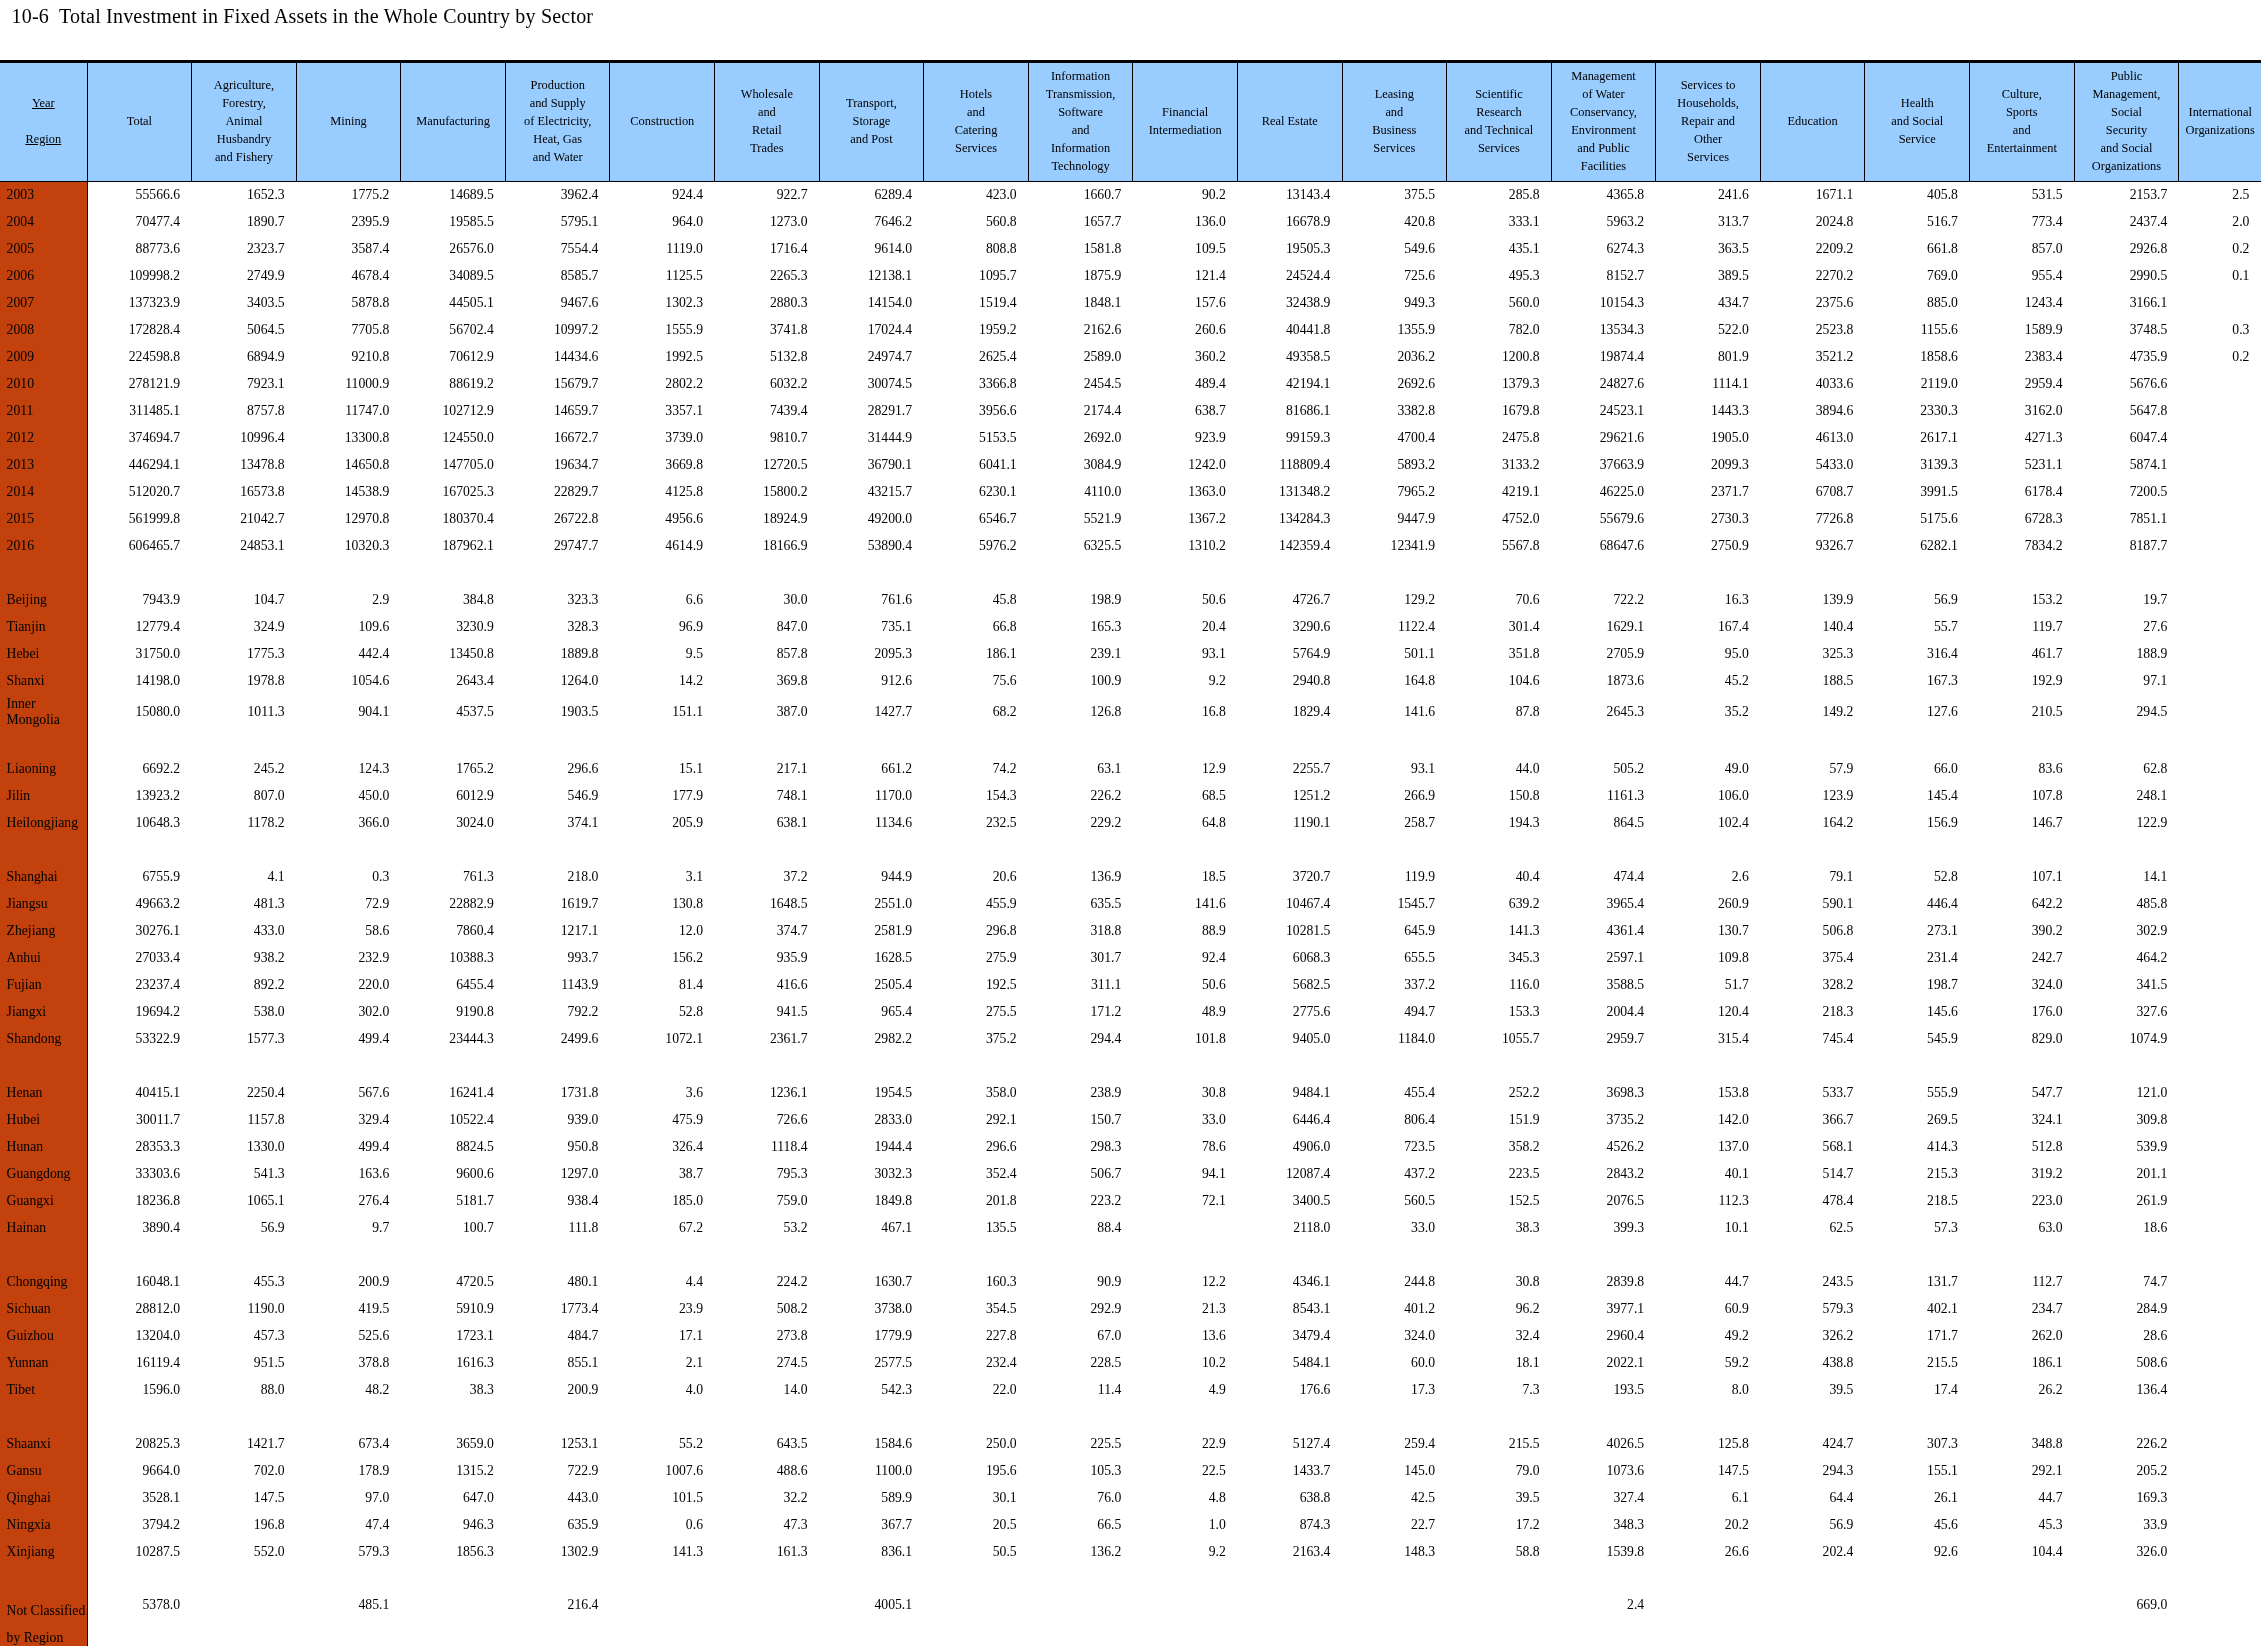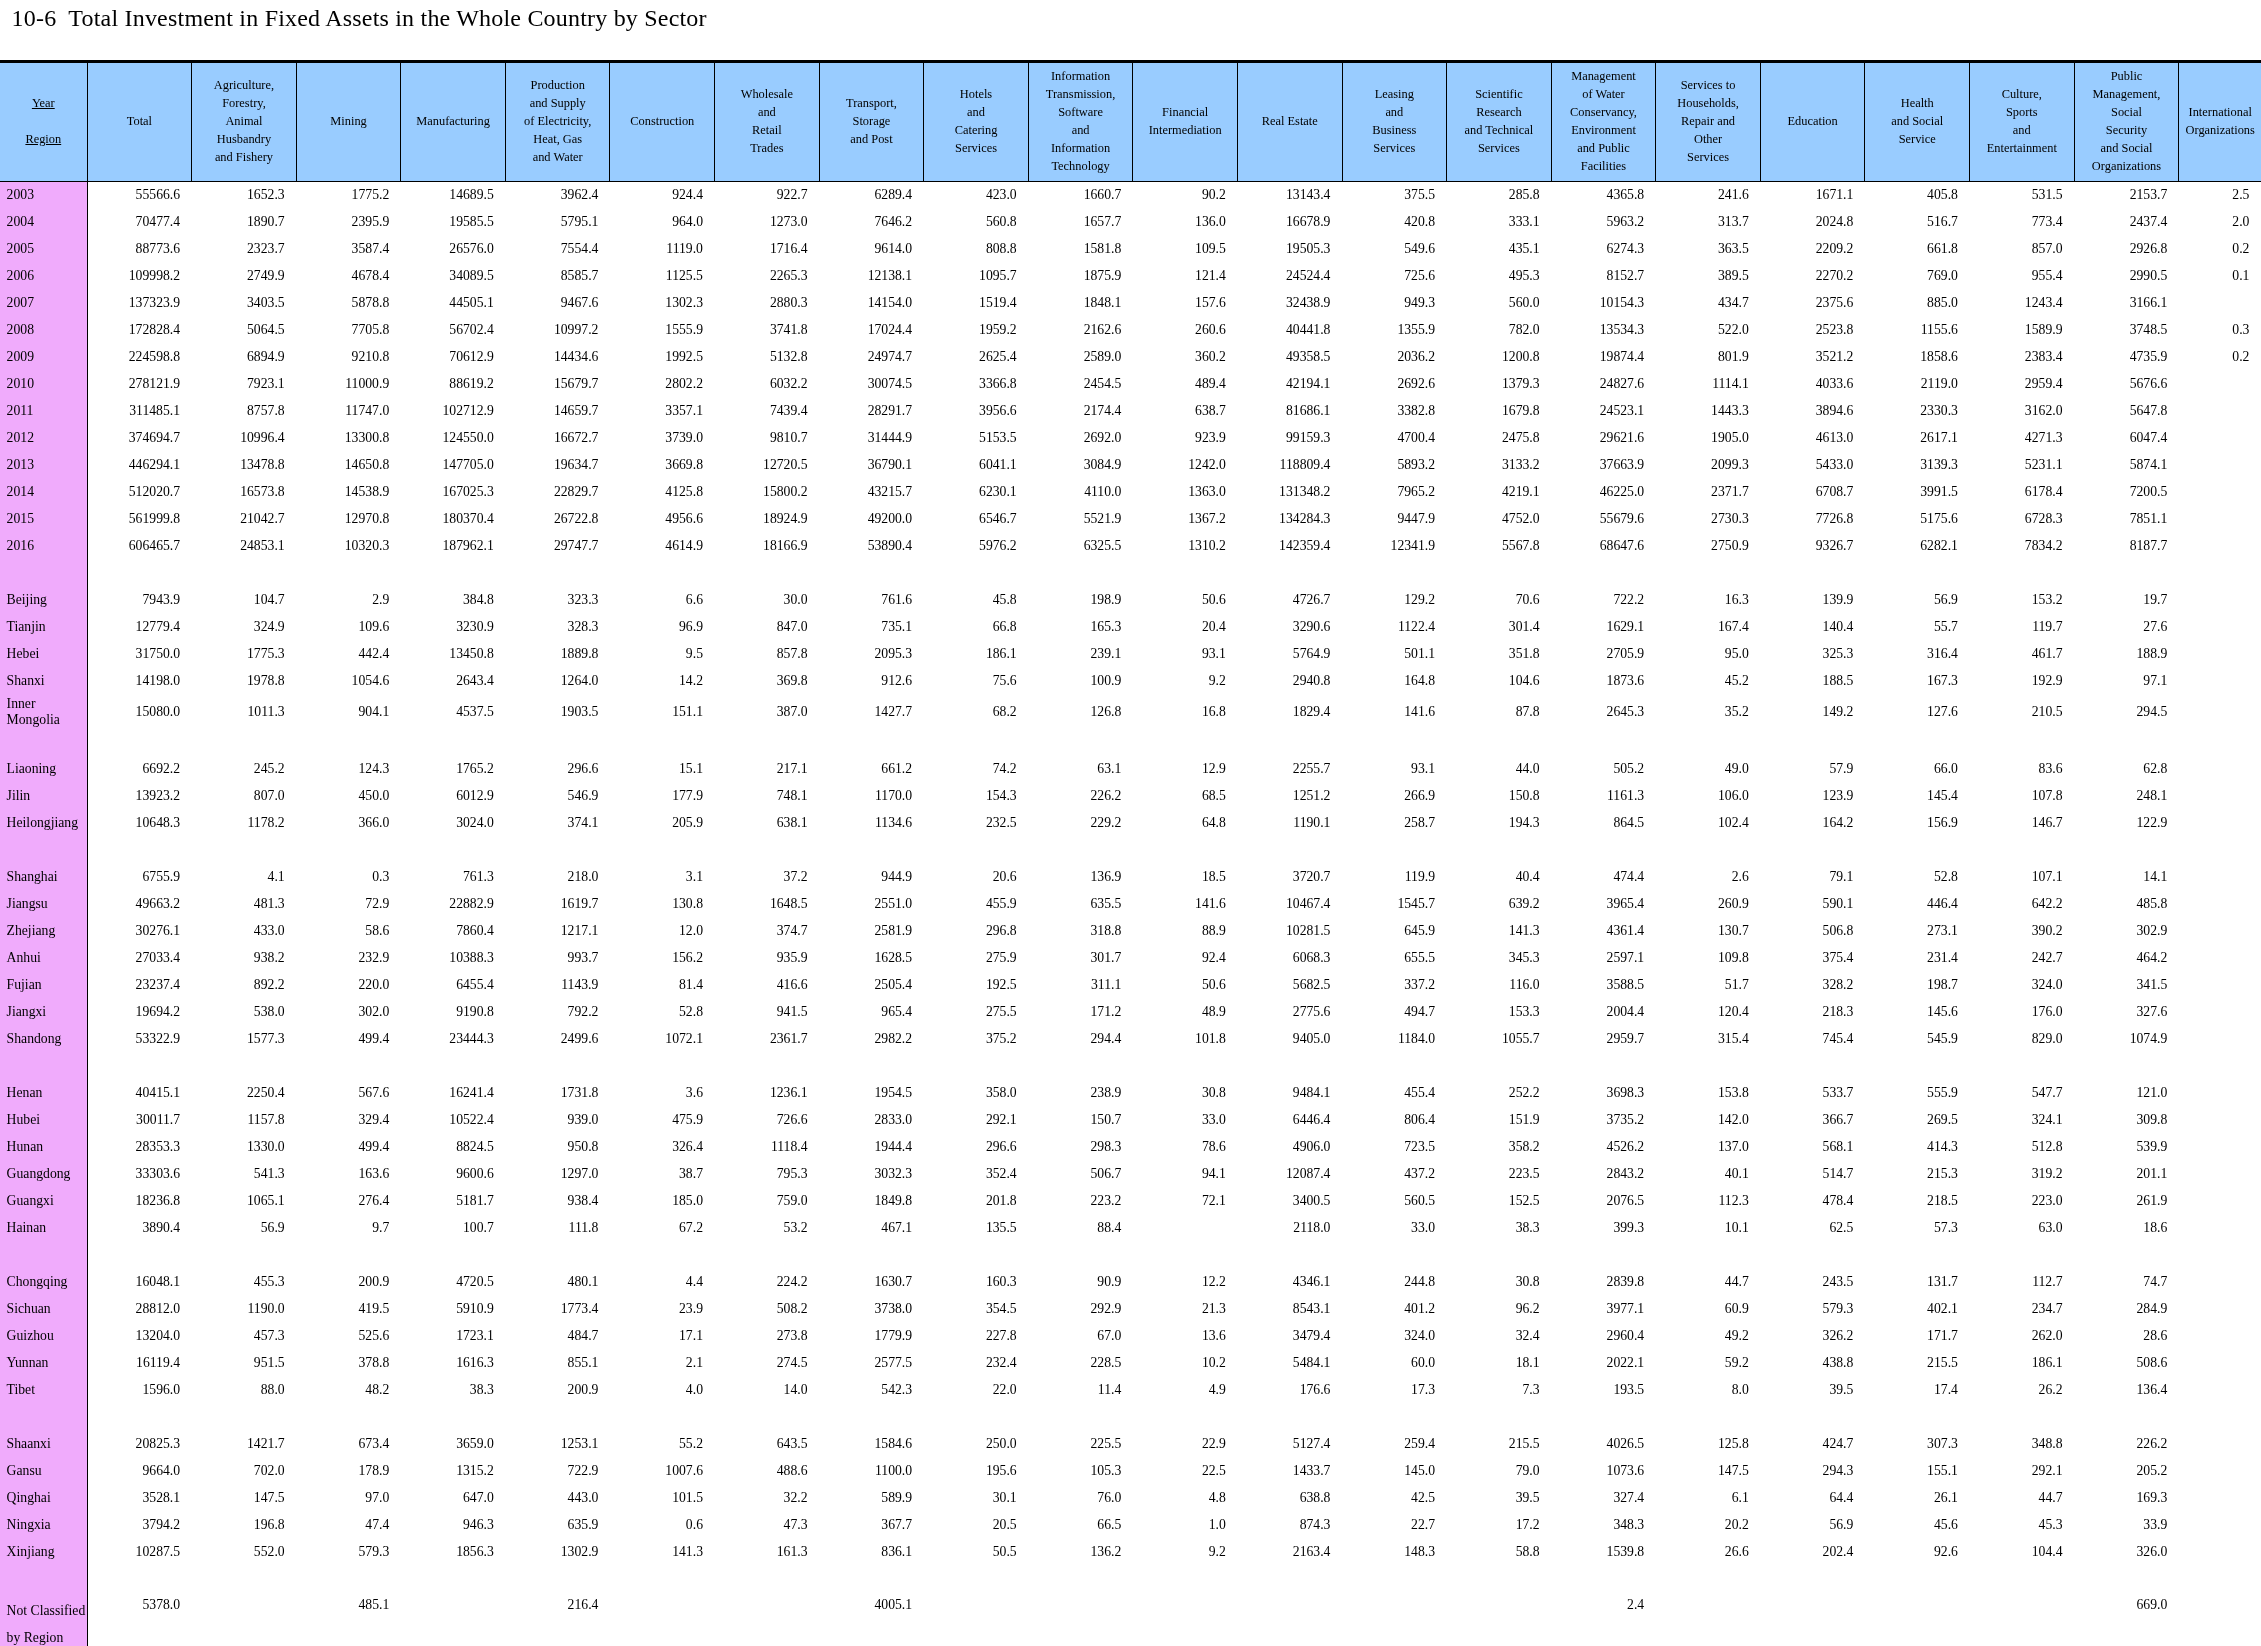--- a/index.html
+++ b/index.html
@@ -1,29 +1,29 @@
 <!DOCTYPE html>
 <html style="font-size:13.3px"><head>
 <meta charset="utf-8">
 <style>
   html,body { margin:0; padding:0; background:#ffffff; }
   body { width:2261px; height:1646px; position:relative; font-family:"Liberation Serif", serif; color:#000; }
-  .title { position:absolute; top:5px; left:11.6px; font-size:24px; letter-spacing:0.2px; white-space:pre; }
+  .title { position:absolute; top:5px; left:11.6px; font-size:20px; letter-spacing:0.2px; white-space:pre; }
   .unit-note { position:absolute; top:36px; right:5px; font-size:14px;margin-top:28px; }
   table.grid { position:absolute; top:60px; left:0; width:2261px; table-layout:fixed;
                border-collapse:collapse; border-top:3.3px solid #000; border-bottom:5px solid #000; }
   thead tr { height:120px; }
   thead th { background:#99CCFF; border-left:0.8px solid #000; border-bottom:1.7px solid #000;
              font-weight:normal; font-size:12.4px; line-height:1.45; text-align:center;
              vertical-align:middle; white-space:pre-line; padding:1.7px 0.8px; overflow:hidden; }
   thead th:first-child { border-left:none; }
   thead th.corner { width:85px;text-decoration:underline; }
   thead th.col-intl { width:80px; }
   tbody tr { height:27px; }
-  tbody th.rowlabel { background:#f0abfc; border-right:0.8px solid #000; font-weight:normal;
+  tbody th.rowlabel { background:#c2410c; border-right:0.8px solid #000; font-weight:normal;
                       font-size:13.7px; text-align:left; padding-left:6.6px; white-space:pre-line;
                       vertical-align:middle; }
   tbody td { font-size:13.7px; text-align:right; padding-right:11.6px; vertical-align:middle;
              white-space:nowrap; overflow:hidden; }
   tr.tall { height:53px; }
   tr.tall th.rowlabel { vertical-align:top; padding-top:4.1px; line-height:2.0; }
   tr.tall td { vertical-align:top; padding-top:4.1px; }
 </style>
 </head>
 <body>

